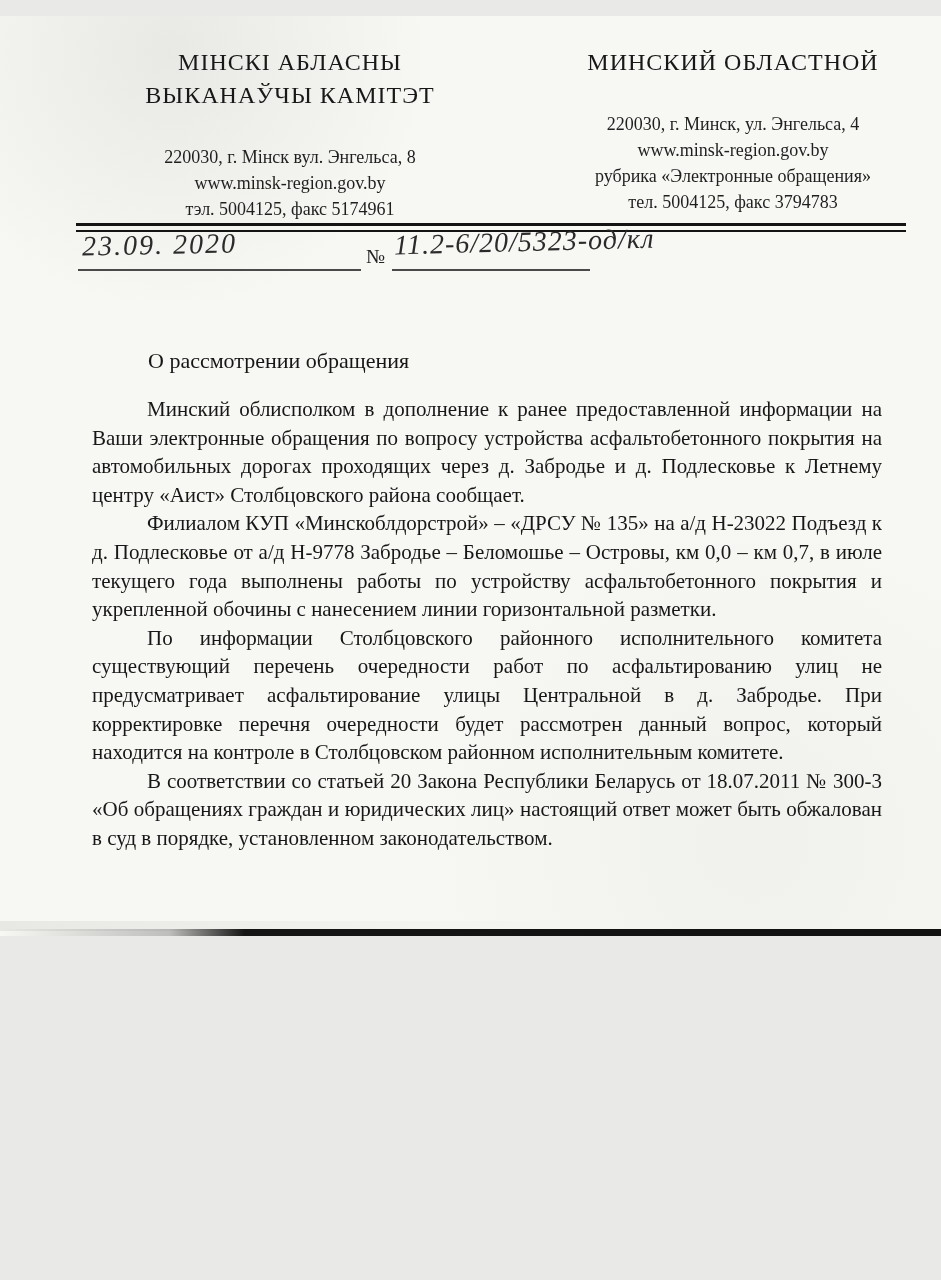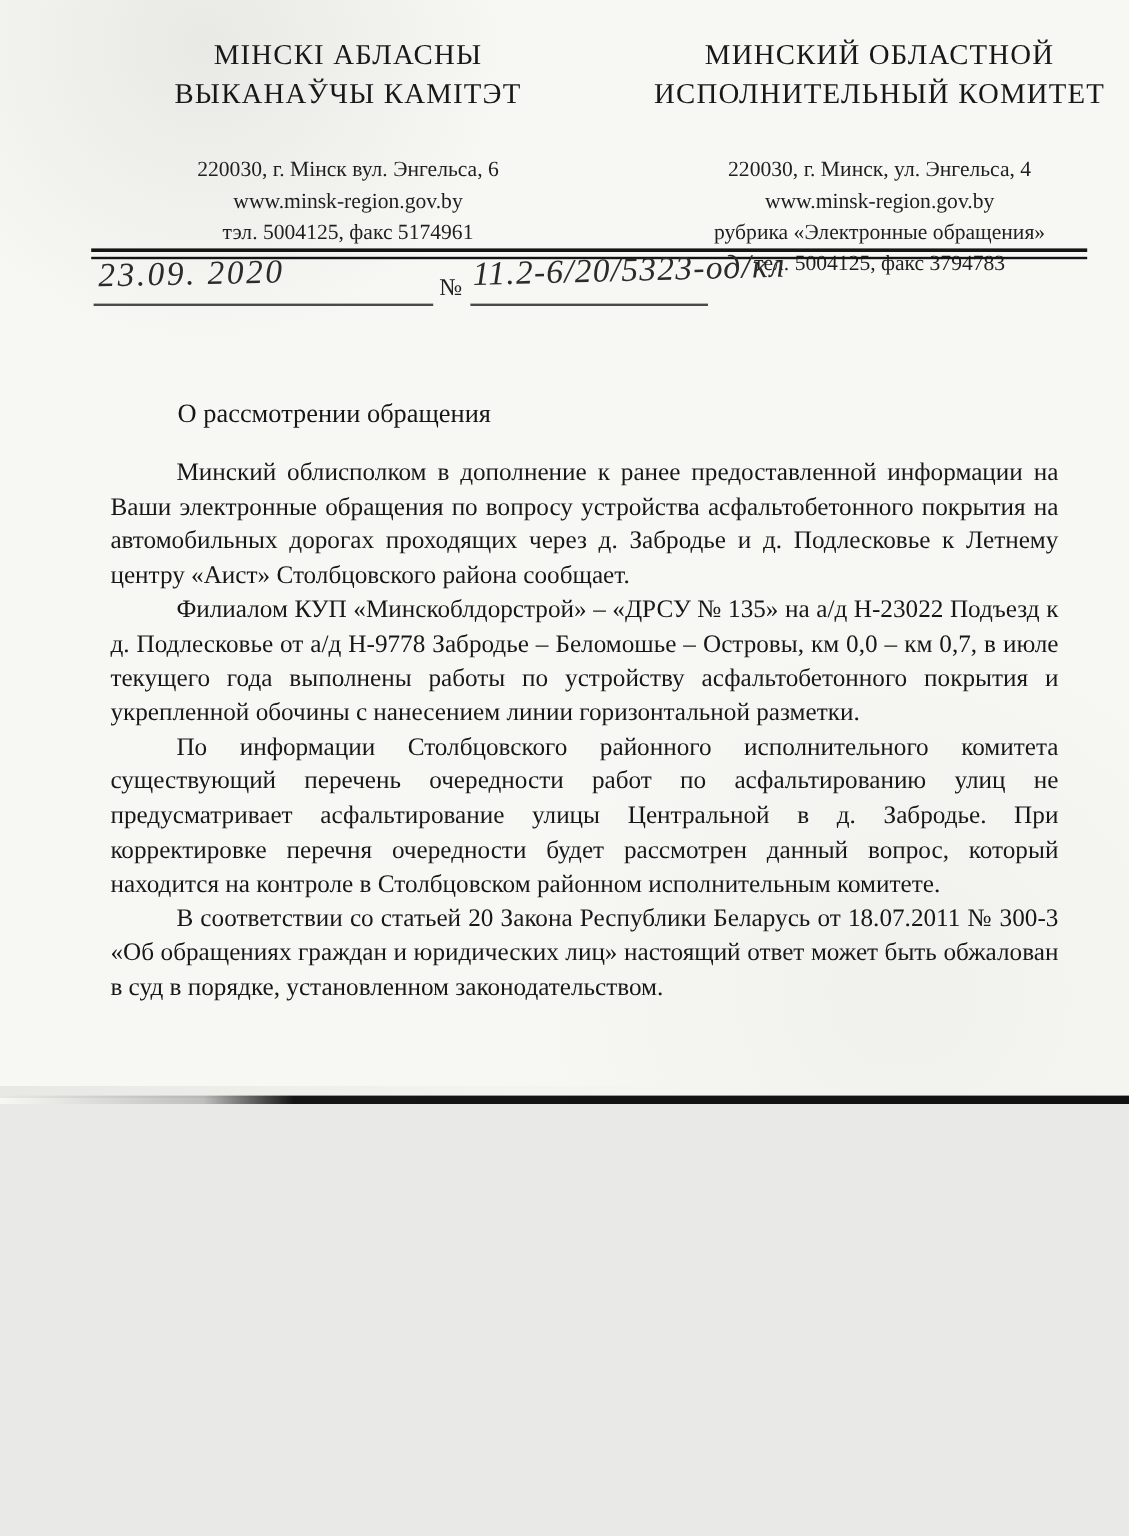--- a/index.html
+++ b/index.html
@@ -1,19 +1,19 @@
 <!DOCTYPE html>
 <html><head>
 <meta charset="utf-8">
 <style>
   html,body{margin:0;padding:0;background:#e9e9e7;}
   .page{
     position:relative;
     width:941px;height:920px;
-    margin:0 auto;
+    margin:16px auto;
     background:
       radial-gradient(circle at 18% 4%, rgba(205,205,200,.35) 0%, rgba(205,205,200,0) 22%),
       radial-gradient(circle at 80% 90%, rgba(210,210,205,.18) 0%, rgba(210,210,205,0) 30%),
       #f7f7f4;
     overflow:hidden;
     font-family:"Liberation Serif","DejaVu Serif",serif;
     color:#1c1c1c;
   }
   
   .lh-col{position:absolute;top:30px;text-align:center;}
@@ -90,30 +90,29 @@
 <body>
 
 <div class="page">
 
   <div class="lh-col lh-left">
     <div class="lh-title">
       <div>МІНСКІ АБЛАСНЫ</div>
       <div>ВЫКАНАЎЧЫ КАМІТЭТ</div>
     </div>
     <div class="lh-addr">
-      <div>220030, г. Мінск вул. Энгельса, 6</div>
+      <div>220030, г. Мінск вул. Энгельса, 8</div>
       <div>www.minsk-region.gov.by</div>
       <div>тэл. 5004125, факс 5174961</div>
     </div>
   </div>
 
   <div class="lh-col lh-right">
     <div class="lh-title">
       <div>МИНСКИЙ ОБЛАСТНОЙ</div>
-      <div>ИСПОЛНИТЕЛЬНЫЙ КОМИТЕТ</div>
     </div>
     <div class="lh-addr">
       <div>220030, г. Минск, ул. Энгельса, 4</div>
       <div>www.minsk-region.gov.by</div>
       <div>рубрика «Электронные обращения»</div>
       <div>тел. 5004125, факс 3794783</div>
     </div>
   </div>
 
   <div class="rule"></div>

